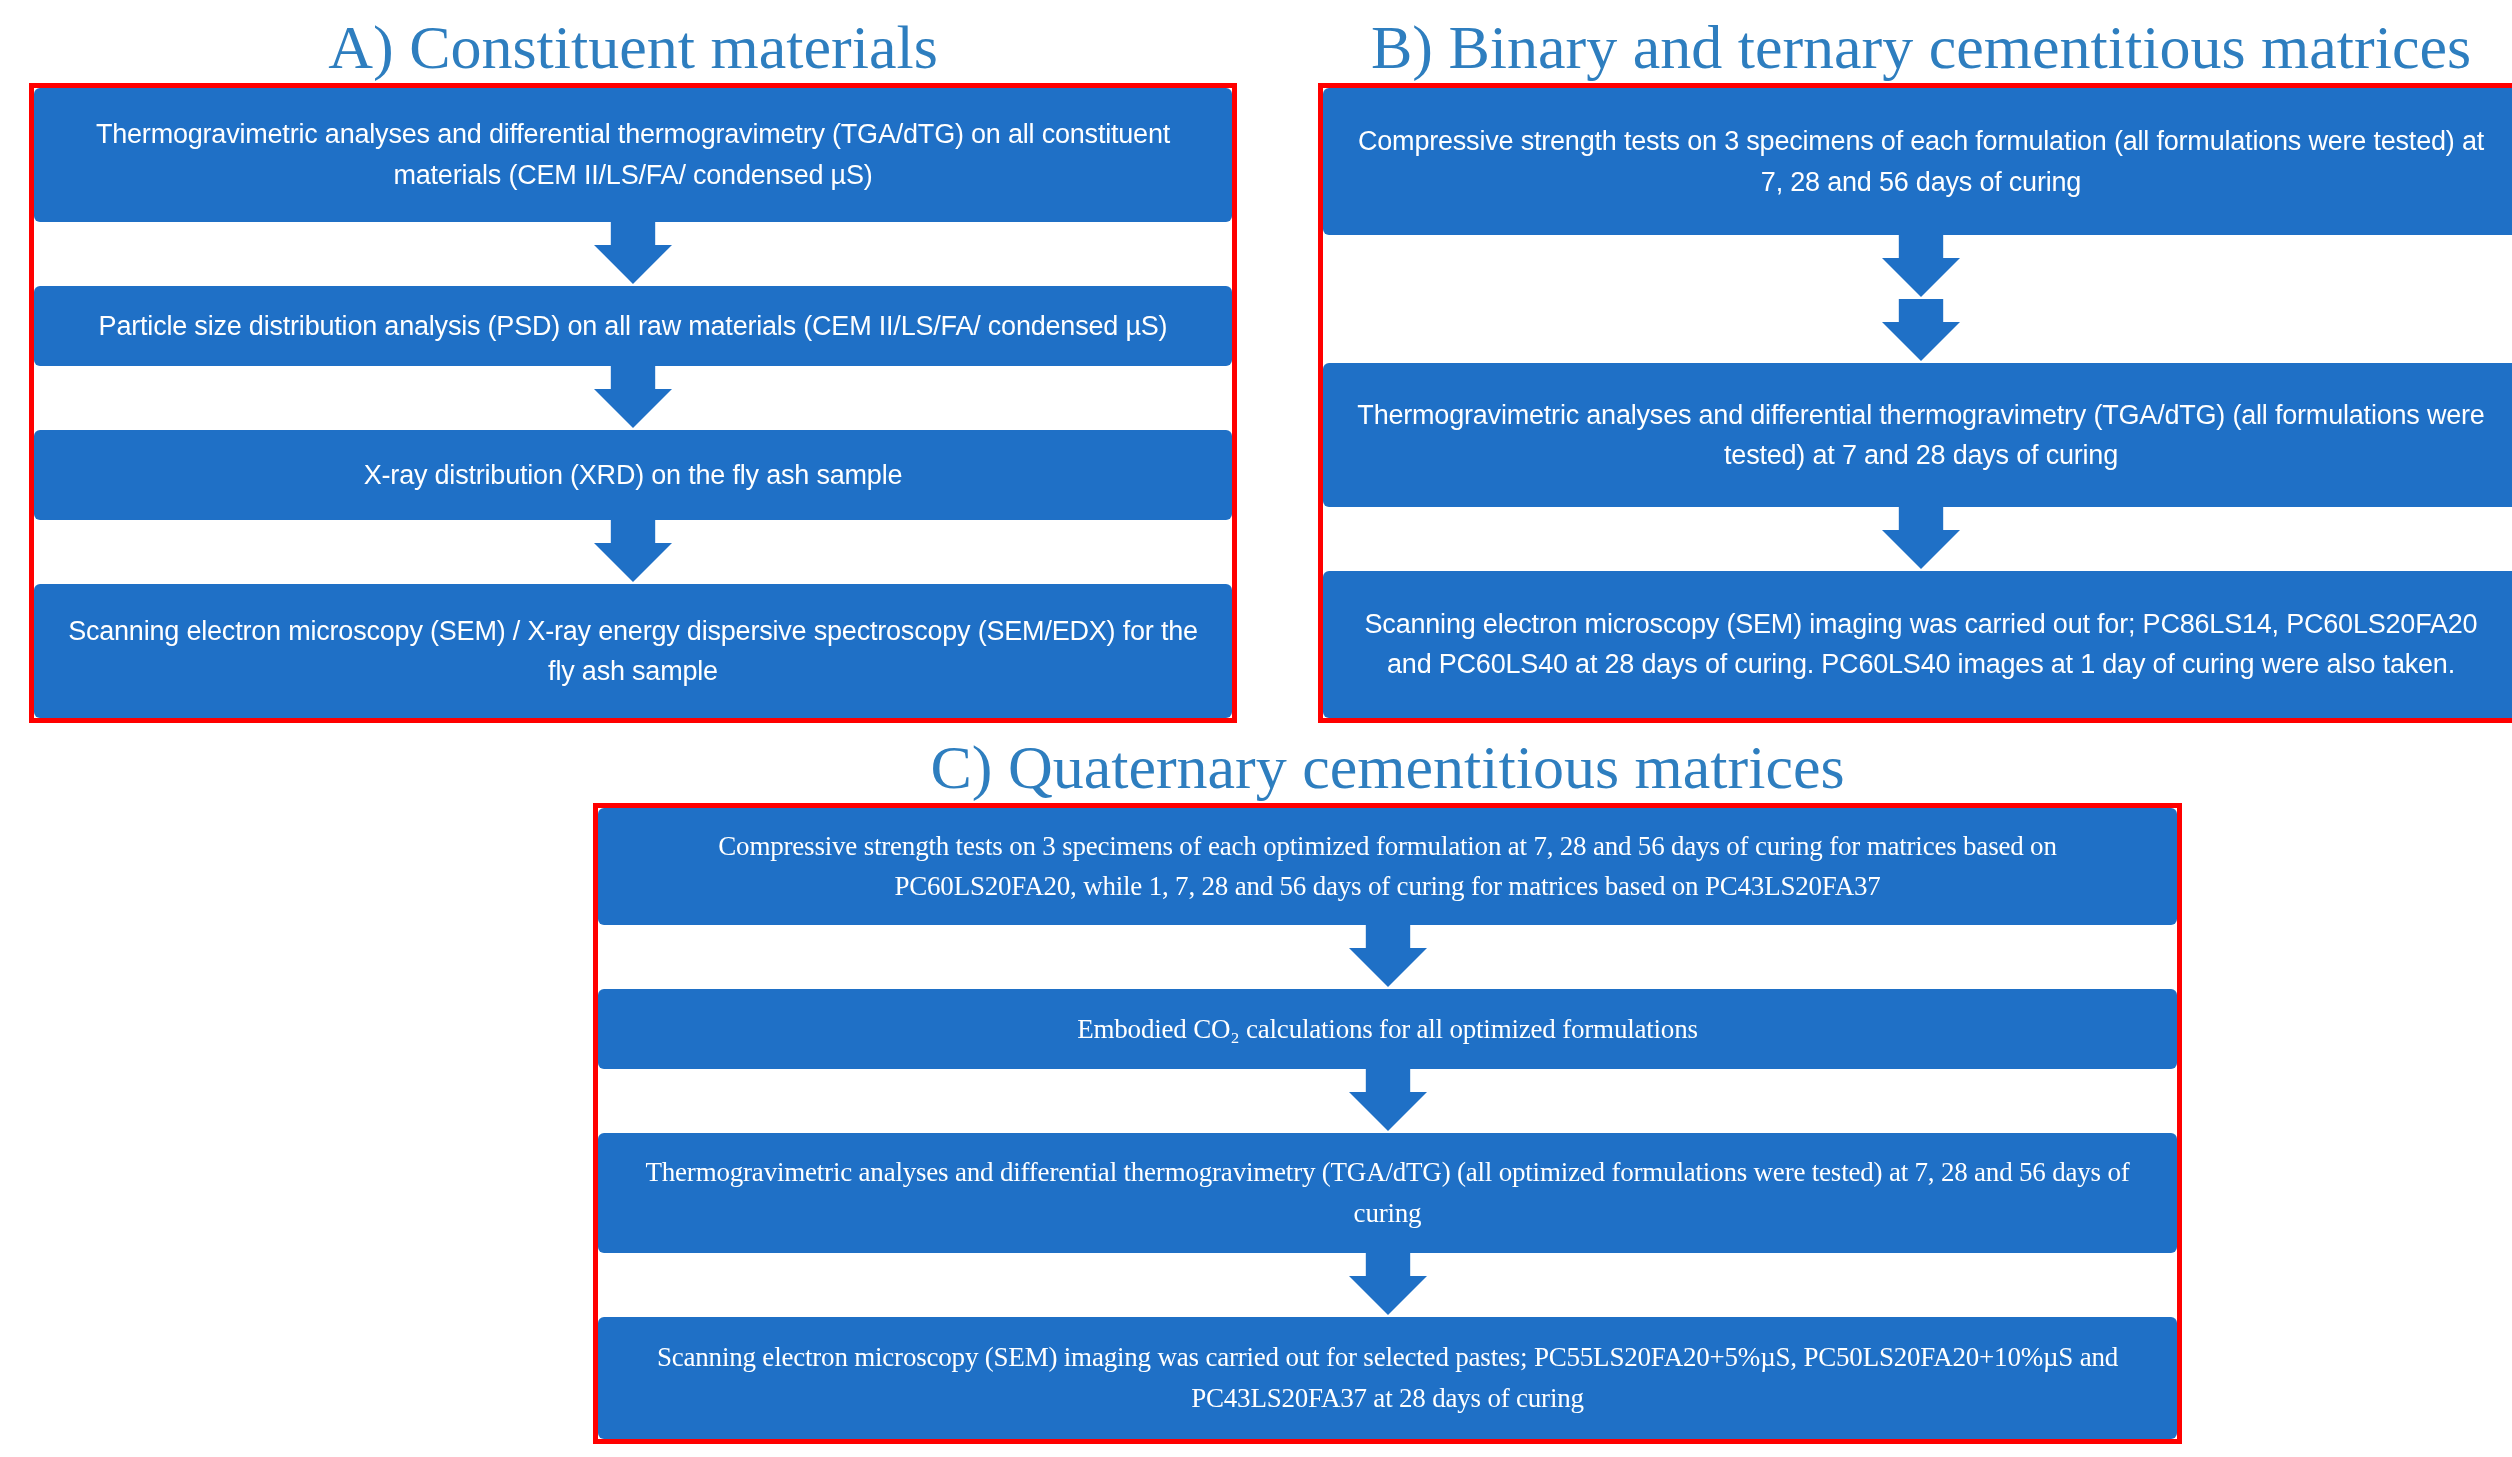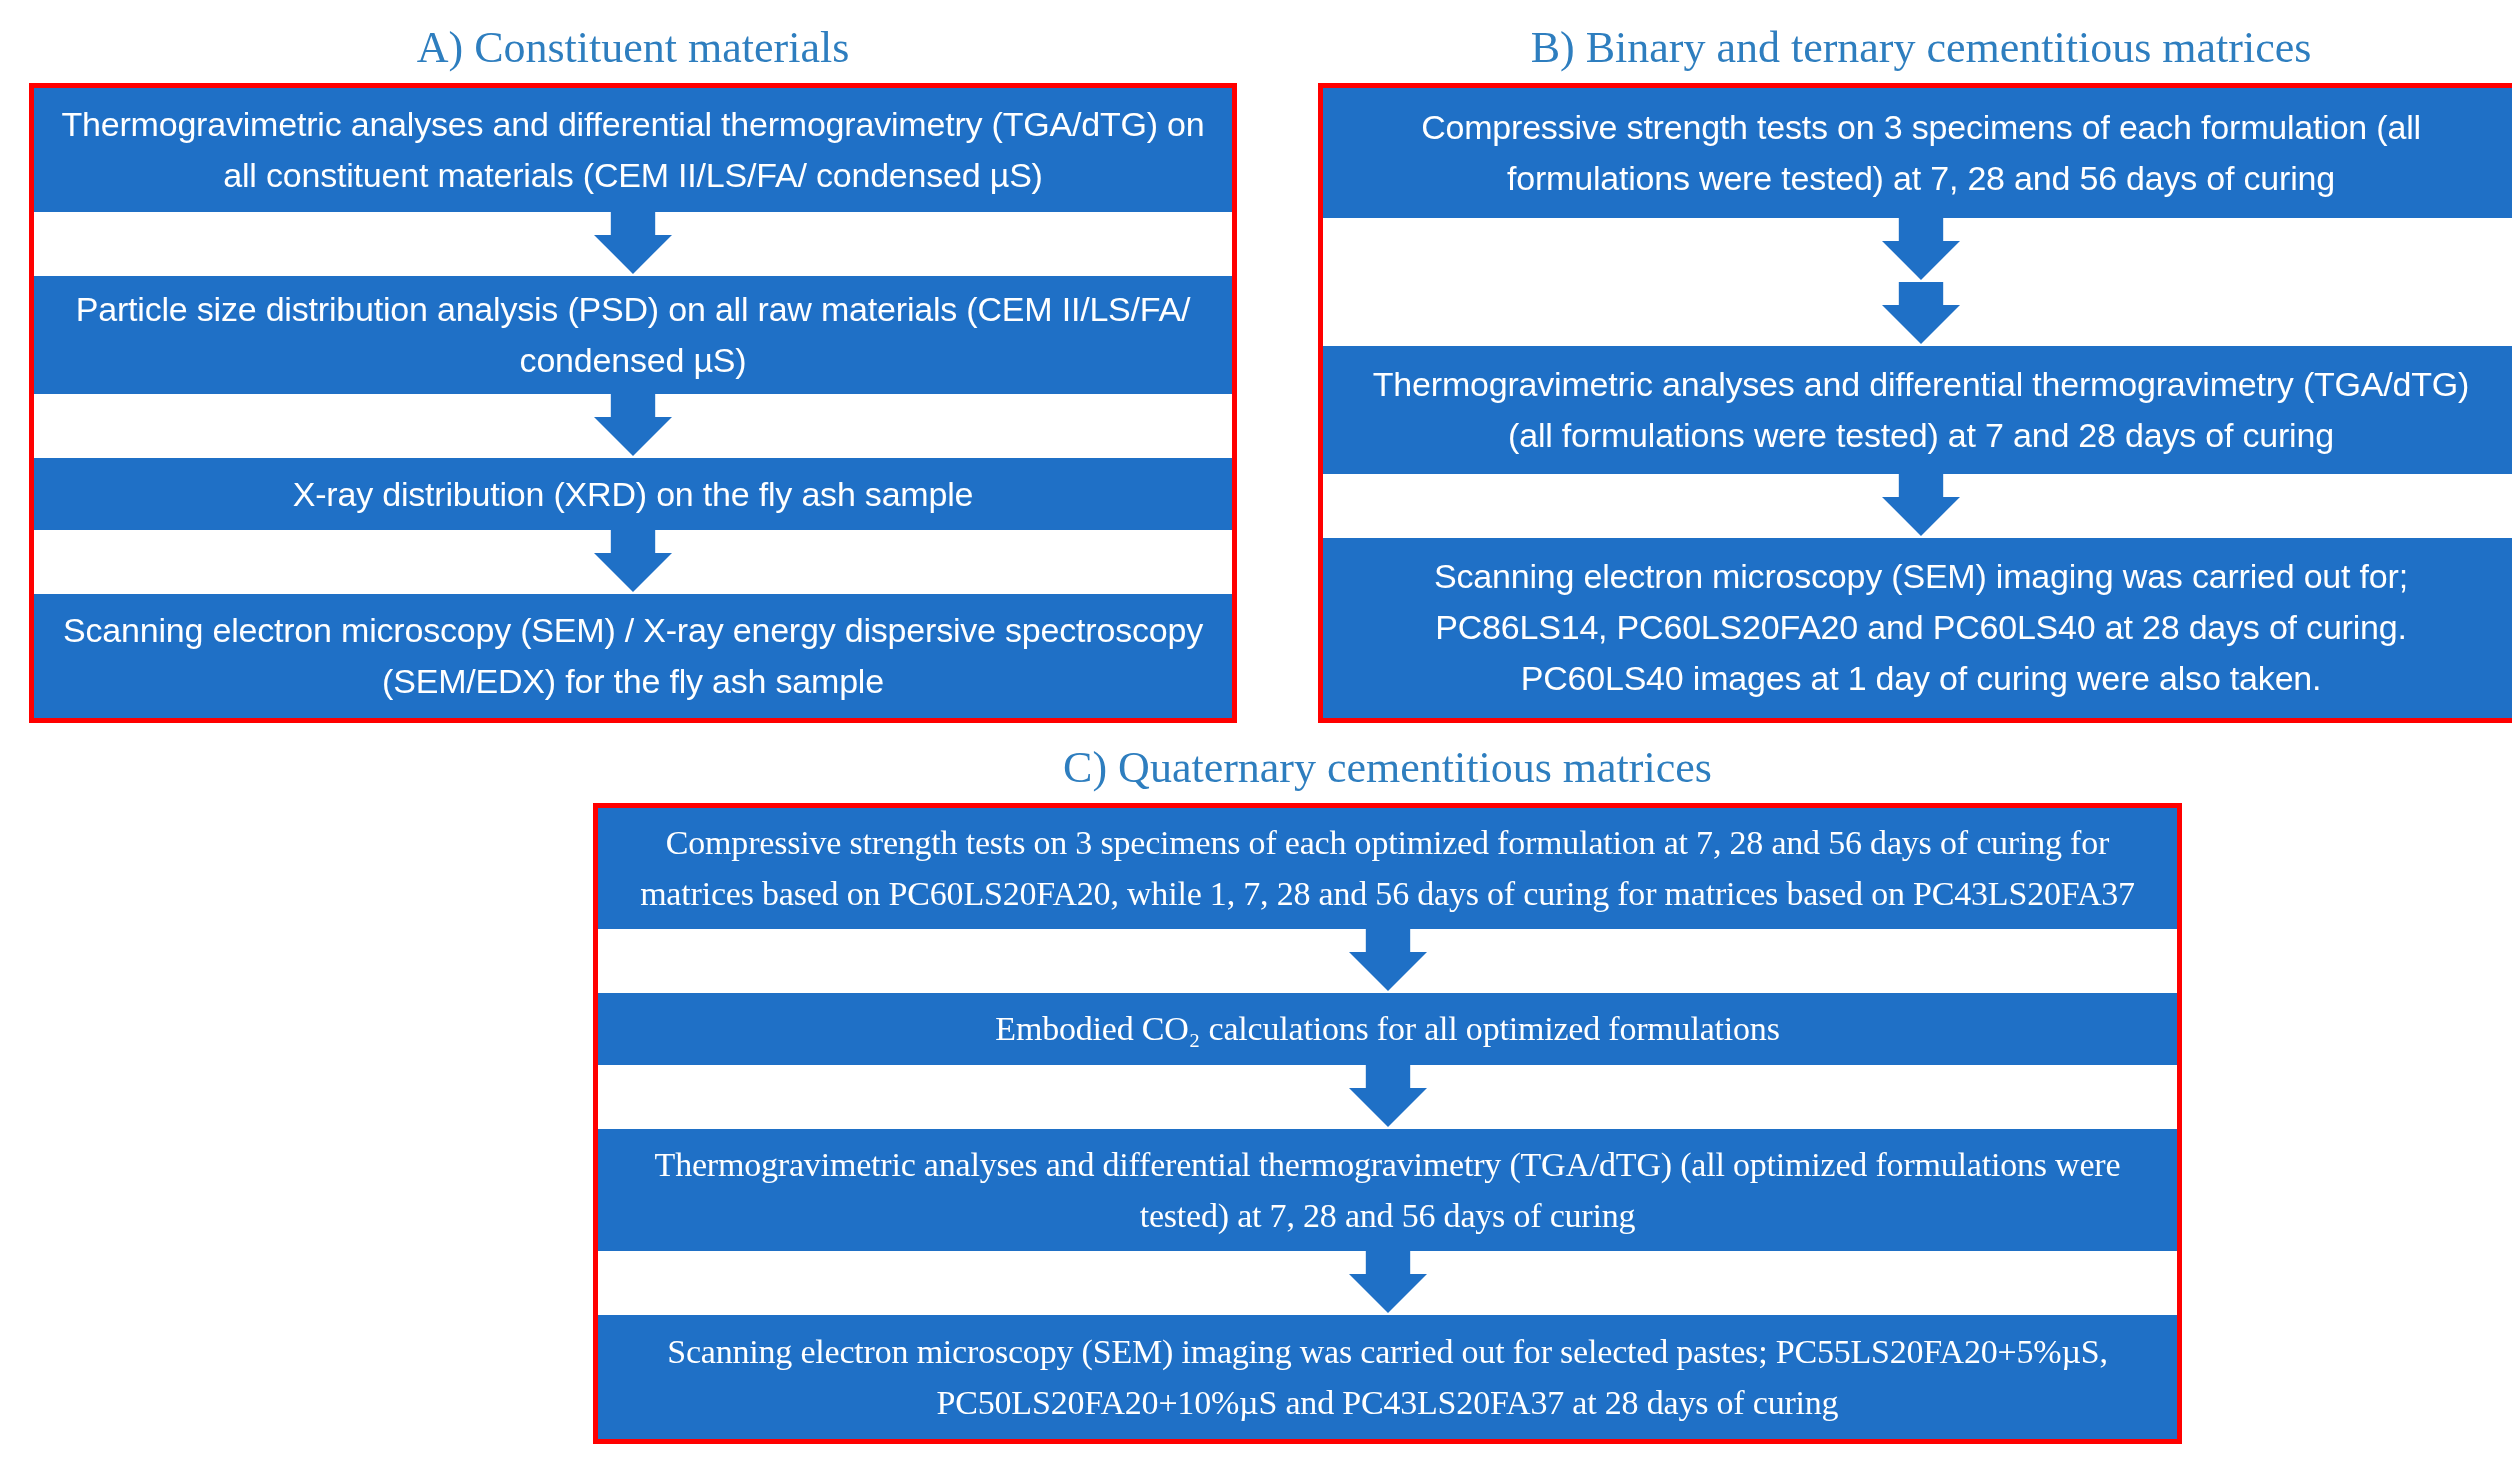--- a/index.html
+++ b/index.html
@@ -4,35 +4,36 @@
 <style>
   html, body { margin:0; padding:0; }
   body {
     width:2512px; height:1458px; position:relative;
     background:#FFFFFF; overflow:hidden;
     font-family:"Liberation Sans", "DejaVu Sans", sans-serif;
   }
   .panel { position:absolute; }
   .panel-title {
     font-family:"Liberation Serif", "DejaVu Serif", serif;
-    font-size:44px; color:#2E7EBF; text-align:center;
+    font-size:62px; color:#2E7EBF; text-align:center;
     display:flex; align-items:center; justify-content:center;
     height:71px; white-space:nowrap;
   }
   .flow {
     border:5.4px solid #FF0000;
     display:flex; flex-direction:column;
     background:#FFFFFF;
   }
   .step {
     background:#1F70C6; color:#FFFFFF;
     display:flex; align-items:center; justify-content:center;
     text-align:center;
-    font-size:34px; line-height:1.5; letter-spacing:-0.2px;
+    font-size:27px; line-height:1.5; letter-spacing:-0.2px;
     padding:0 27px;
+    border-radius:6px;
   }
   .arrow-row {
     flex:0 0 64px;
     display:flex; justify-content:center; align-items:flex-start;
   }
   .arrow-row svg { display:block; }
   #panel-a { left:29px;  top:12px;   width:1208px; }
   #panel-b { left:1274px; top:12px;  width:1206px;margin-left:44px; }
   #panel-c { left:553px; top:732px; width:1589px;margin-left:40px; }
   #panel-a .flow, #panel-b .flow { height:630px; }

